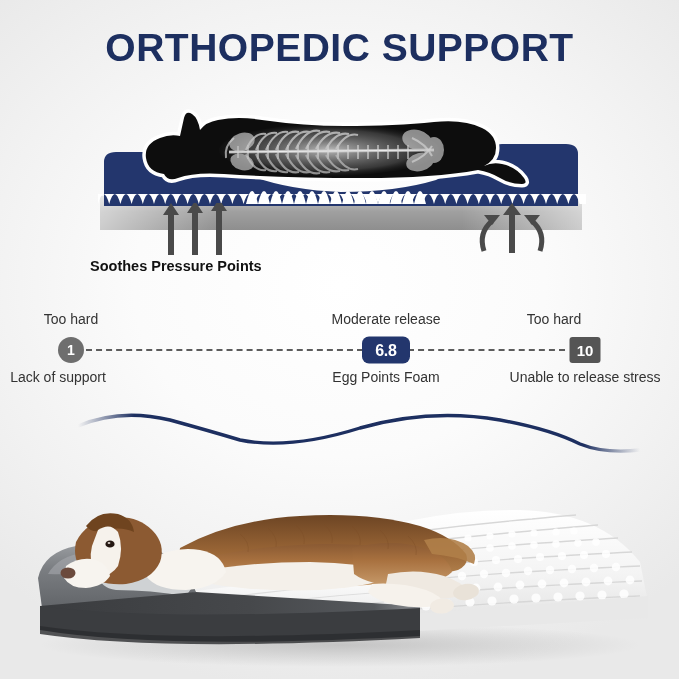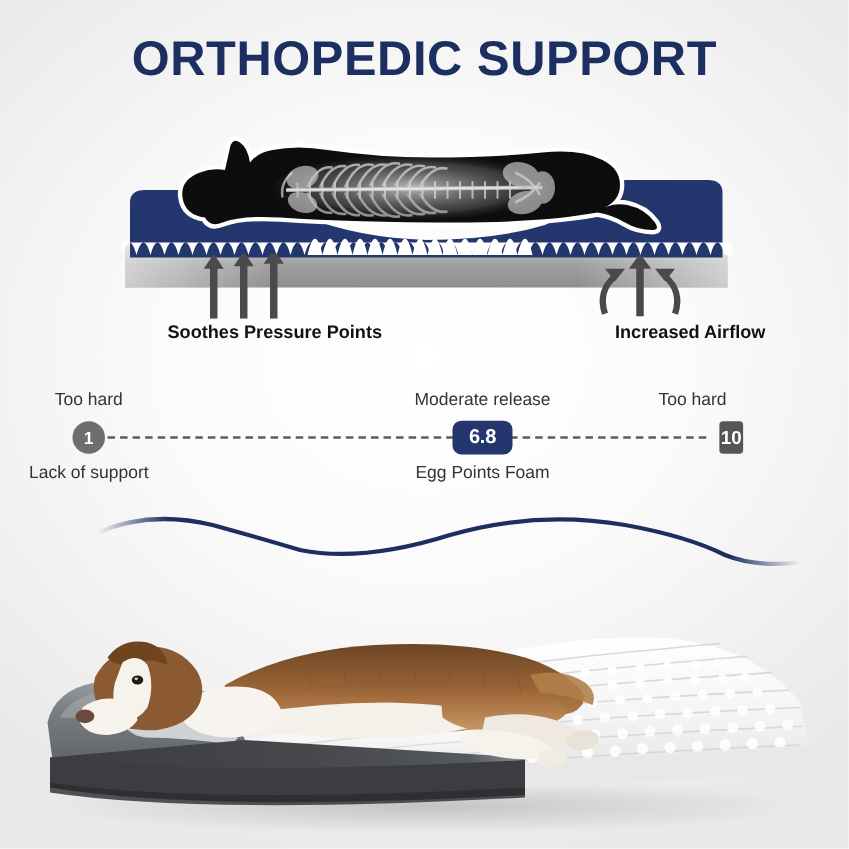--- a/index.html
+++ b/index.html
@@ -52,21 +52,20 @@
     height: 92px;
   }
 
   .diag-label {
     position: absolute;
     font-size: 14.5px;
     font-weight: 700;
     color: #111111;
     white-space: nowrap;
     font-family: "Liberation Sans", sans-serif;
-    margin-left: 44px;
   }
   #label-pressure { left: 90px; top: 258px; }
   #label-airflow  { left: 448px; top: 258px; }
 
   #arrows-pressure { position: absolute; left: 160px; top: 203px; }
   #arrows-airflow  { position: absolute; left: 472px; top: 203px; }
 
   
   #scale {
     position: absolute;
@@ -119,21 +118,21 @@
   #marker-mid {
     left: 386px;
     width: 48px; height: 27px;
     border-radius: 7px;
     background: #23366d;
     font-size: 16px;
     letter-spacing: -0.2px;
   }
   #marker-high {
     left: 585px;
-    width: 19px; height: 26px;
+    width: 31px; height: 26px;
     border-radius: 3px;
     background: #555555;
     font-size: 15px;
   }
 
   
   #wave {
     position: absolute;
     left: 60px;
     top: 398px;
@@ -411,36 +410,36 @@
       </g>
       <g fill="#4a4a4a">
         <path d="M 20,22 L 12,12 L 28,12 Z"></path>
         <path d="M 60,22 L 52,12 L 68,12 Z"></path>
         <path d="M 37,50 L 37,12 L 31,12 L 40,0 L 49,12 L 43,12 L 43,50 Z"></path>
       </g>
     </svg>
   </div>
 
   <div class="diag-label" id="label-pressure">Soothes Pressure Points</div>
-  <div class="diag-label" id="label-airflow">Increased Airflow</div>
 
   <div id="scale">
     <div class="dash-line" id="dash-left"></div>
     <div class="dash-line" id="dash-right"></div>
 
     <div class="scale-top" style="left:71px">Too hard</div>
     <div class="scale-top" style="left:386px">Moderate release</div>
     <div class="scale-top" style="left:554px">Too hard</div>
 
     <div class="marker" id="marker-low">1</div>
     <div class="marker" id="marker-mid">6.8</div>
     <div class="marker" id="marker-high">10</div>
 
-    <div class="scale-bot" style="left:71px">Lack of support</div>
+    <div class="scale-bot" style="left:58px">Lack of support</div>
     <div class="scale-bot" style="left:386px">Egg Points Foam</div>
+    <div class="scale-bot" style="left:585px">Unable to release stress</div>
   </div>
 
   <div id="wave">
     <svg width="620" height="60" viewBox="0 0 620 60" xmlns="http://www.w3.org/2000/svg">
       <defs>
         <linearGradient id="waveFade" x1="0" y1="0" x2="1" y2="0">
           <stop offset="0%" stop-color="#1d2f60" stop-opacity="0"></stop>
           <stop offset="10%" stop-color="#1d2f60" stop-opacity="1"></stop>
           <stop offset="90%" stop-color="#1d2f60" stop-opacity="1"></stop>
           <stop offset="100%" stop-color="#1d2f60" stop-opacity="0"></stop>

